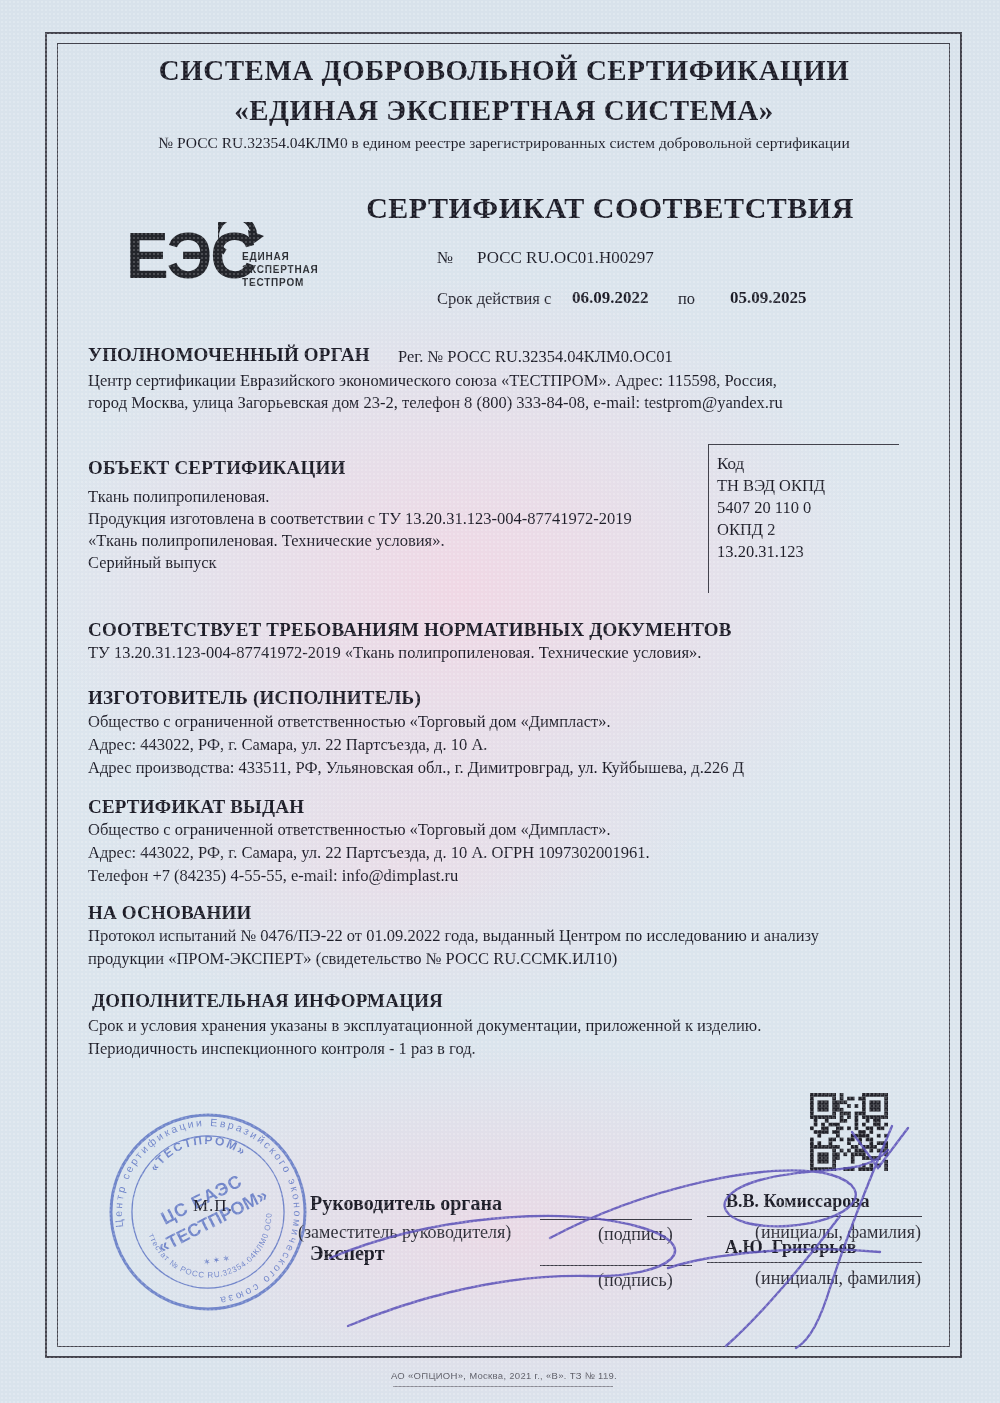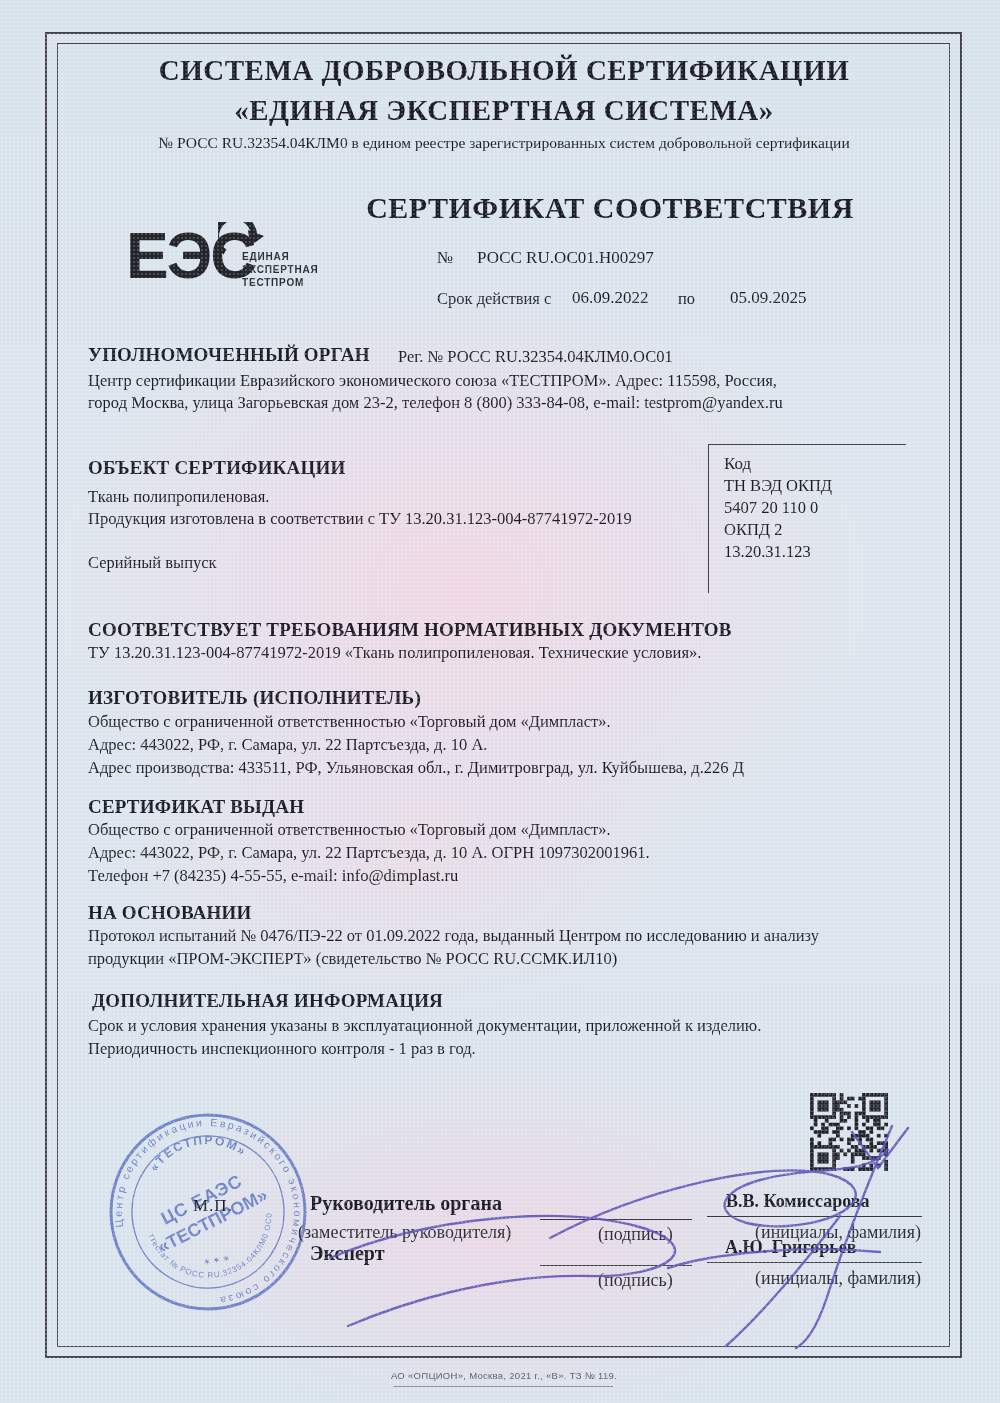--- a/index.html
+++ b/index.html
@@ -17,29 +17,29 @@
     background-size:4px 4px;opacity:.5;}
   .abs{position:absolute;}
   .frame-outer{left:45px;top:32px;width:913px;height:1322px;border:2px solid #43434d;}
   .frame-inner{left:57px;top:43px;width:891px;height:1302px;border:1.5px solid #43434d;}
   .ctr{width:1000px;left:4px;text-align:center;}
   .sys-title{font-weight:bold;font-size:29px;letter-spacing:.5px;}
   .registry{font-size:15.5px;}
   .cert-title{font-weight:bold;font-size:30px;letter-spacing:.5px;}
   .serif17{font-size:17px;}
   .body16{font-size:16.5px;white-space:nowrap;}
-  .bold-date{font-weight:normal;font-size:17px;}
+  .bold-date{font-weight:bold;font-size:17px;}
   .sect-head{font-weight:bold;font-size:19px;letter-spacing:.2px;white-space:nowrap;font-family:Liberation Serif, serif;}
   .logo-acronym{font-family:"Liberation Sans","DejaVu Sans",sans-serif;font-weight:bold;
     font-size:64px;line-height:1;letter-spacing:-2px;color:#23252b;}
   .logo-caption{font-family:"Liberation Sans","DejaVu Sans",sans-serif;font-size:10px;
     line-height:13px;letter-spacing:.8px;color:#2b2e34;font-weight:bold;}
   .code-box{left:708px;top:444px;width:182px;height:140px;
     border-left:1.5px solid #43434d;border-top:1.5px solid #43434d;
-    padding:8px 0 0 15px;font-size:16.5px;line-height:22px;}
+    padding:8px 0 0 8px;font-size:16.5px;line-height:22px;}
   .sig-label-big{font-weight:bold;font-size:20px;white-space:nowrap;margin-left:12px;}
   .sans-small{font-family:Liberation Serif, serif;font-size:18px;color:#2e2e38;white-space:nowrap;}
   .sig-line{border-top:1.5px solid #3a3a44;height:0;}
   .sig-name{font-weight:bold;font-size:18px;white-space:nowrap;}
   .mp{font-size:17px;letter-spacing:1px;text-align:right;}
   .footer-imprint{font-family:Liberation Sans, sans-serif;
     font-size:9.5px;color:#5a5a64;letter-spacing:.3px;}
   .footer-rule{left:393px;top:1386px;width:220px;border-top:1px solid #8a8a94;height:0;}
   .stamp-wrap{left:100px;top:1104px;width:216px;height:216px;opacity:.8;}
   svg text{fill:#5870c2;}
@@ -80,20 +80,21 @@
   <div class="abs bold-date" style="left:730px;top:288px">05.09.2025</div>
 
   <div class="abs sect-head" style="left:88px;top:344px">УПОЛНОМОЧЕННЫЙ ОРГАН</div>
   <div class="abs body16" style="left:398px;top:347px">Рег. № РОСС RU.32354.04КЛМ0.ОС01</div>
   <div class="abs body16" style="left:88px;top:371px">Центр сертификации Евразийского экономического союза «ТЕСТПРОМ». Адрес: 115598, Россия,</div>
   <div class="abs body16" style="left:88px;top:393px">город Москва, улица Загорьевская дом 23-2, телефон 8 (800) 333-84-08, e-mail: testprom@yandex.ru</div>
 
   <div class="abs sect-head" style="left:88px;top:457px">ОБЪЕКТ СЕРТИФИКАЦИИ</div>
   <div class="abs body16" style="left:88px;top:487px">Ткань полипропиленовая.</div>
   <div class="abs body16" style="left:88px;top:509px">Продукция изготовлена в соответствии с ТУ 13.20.31.123-004-87741972-2019</div>
+  <div class="abs body16" style="left:88px;top:531px">«Ткань полипропиленовая. Технические условия».</div>
   <div class="abs body16" style="left:88px;top:553px">Серийный выпуск</div>
 
   <div class="abs code-box">
     <div style="font-size:17px">Код</div>
     <div>ТН ВЭД ОКПД</div>
     <div>5407 20 110 0</div>
     <div>ОКПД 2</div>
     <div>13.20.31.123</div>
   </div>
 

